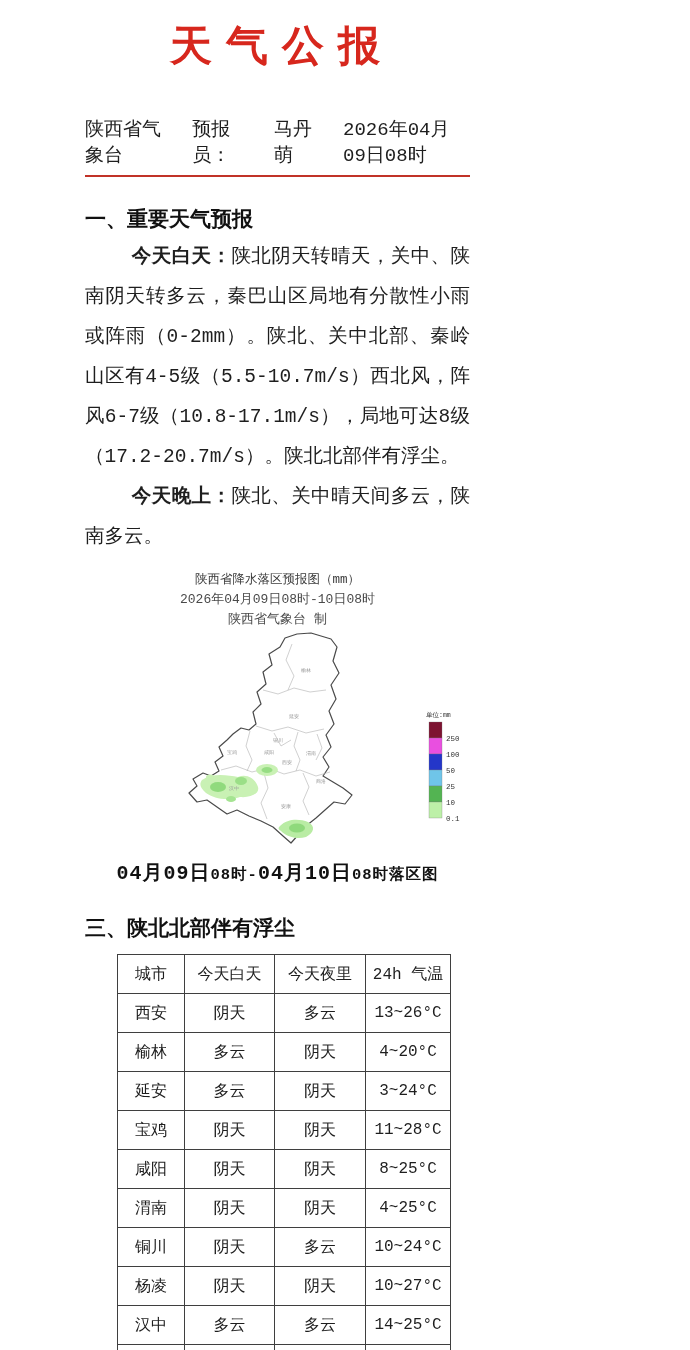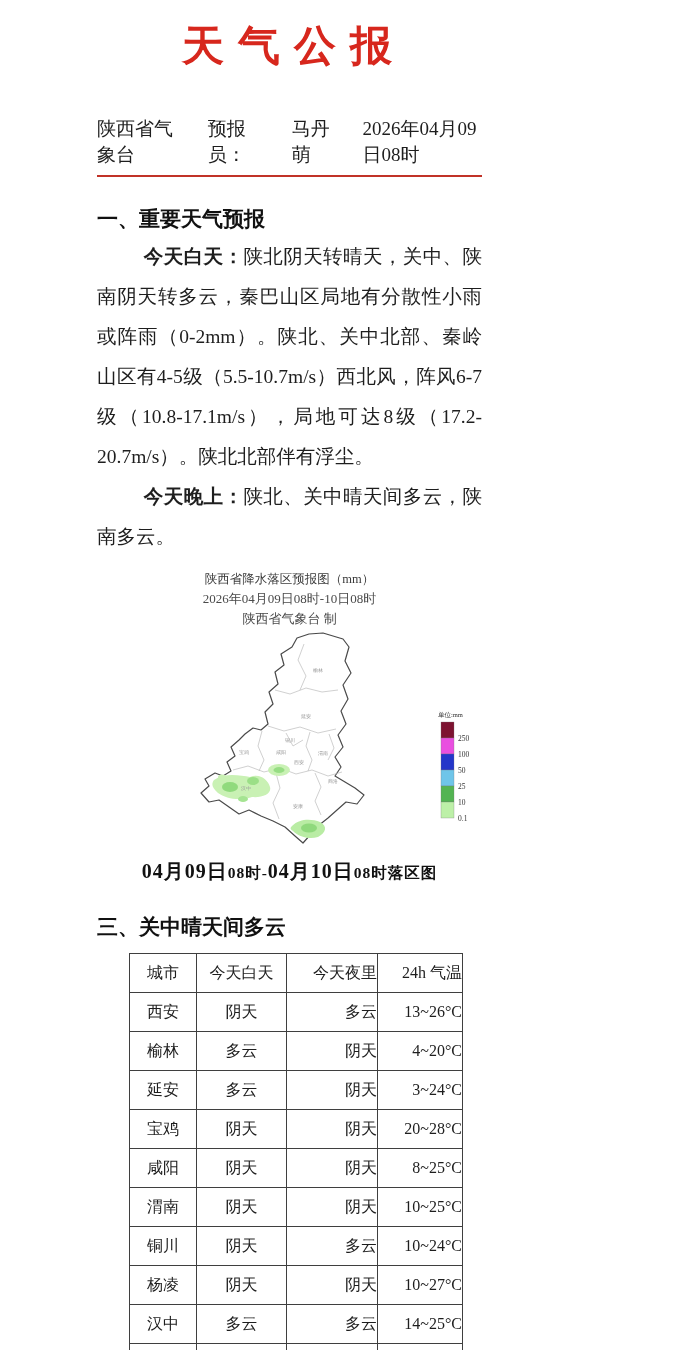--- a/index.html
+++ b/index.html
@@ -1,18 +1,18 @@
 <!DOCTYPE html>
 <html><head>
 <meta charset="utf-8">
 <style>
   html,body { margin:0; padding:0; }
   .page {
     width:550px; height:1350px; background:#ffffff; overflow:hidden;
-    font-family:Liberation Serif, serif; color:#232323;padding-left:12px;
+    font-family:Liberation Mono, monospace; color:#232323;
   }
   .doc-title {
     text-align:center; margin-top:18px; font-size:42px; font-weight:700;
     color:#d7271d; letter-spacing:14px; text-indent:14px;
   }
   .content { padding:0 80px 0 85px; }
   .meta-row {
     display:flex; gap:31px; align-items:baseline; font-size:19px; color:#1e1e1e;
     margin-top:42px; padding-bottom:7px; border-bottom:2px solid #c13228;
   }
@@ -29,22 +29,22 @@
   .caption { text-align:center; font-weight:700; color:#111; margin-top:2px; letter-spacing:1px; }
   .caption .big { font-size:20px; }
   .caption .small { font-size:15.5px; }
   .weather-table { border-collapse:collapse; margin:12px auto 0 auto; table-layout:fixed; transform:translateX(9px); }
   .weather-table th, .weather-table td {
     border:1.5px solid #3f3f3f; height:38px; padding:0; text-align:center;
     font-size:16px; font-weight:400; color:#1e1e1e; vertical-align:middle;
   }
   .weather-table .c0 { width:66px; }
   .weather-table .c1 { width:89px; }
-  .weather-table .c2 { width:90px;text-align:right; }
-  .weather-table .c3 { width:84px;text-align:right; }
+  .weather-table .c2 { width:90px; }
+  .weather-table .c3 { width:84px; }
 </style>
 </head>
 <body>
 
 <div class="page">
 
   <div class="doc-title">天气公报</div>
 
   <div class="content">
 
@@ -124,21 +124,21 @@
               <text x="17" y="98.5" font-size="7.5" fill="#333">0.1</text>
             </g>
         </g>
       </svg>
 
       <div class="caption">
         <span class="big">04月09日</span><span class="small">08时-</span><span class="big">04月10日</span><span class="small">08时落区图</span>
       </div>
     </div>
 
-    <div class="sec-heading">三、关中晴天间多云</div>
+    <div class="sec-heading">三、陕北北部伴有浮尘</div>
   </div>
 
   <table class="weather-table">
     <thead>
       <tr>
           <th class="c0">城市</th>
           <th class="c1">今天白天</th>
           <th class="c2">今天夜里</th>
           <th class="c3">24h 气温</th>
         </tr>
@@ -159,33 +159,33 @@
         <tr>
           <td class="c0">延安</td>
           <td class="c1">多云</td>
           <td class="c2">阴天</td>
           <td class="c3">3~24°C</td>
         </tr>
         <tr>
           <td class="c0">宝鸡</td>
           <td class="c1">阴天</td>
           <td class="c2">阴天</td>
-          <td class="c3">20~28°C</td>
+          <td class="c3">11~28°C</td>
         </tr>
         <tr>
           <td class="c0">咸阳</td>
           <td class="c1">阴天</td>
           <td class="c2">阴天</td>
           <td class="c3">8~25°C</td>
         </tr>
         <tr>
           <td class="c0">渭南</td>
           <td class="c1">阴天</td>
           <td class="c2">阴天</td>
-          <td class="c3">10~25°C</td>
+          <td class="c3">4~25°C</td>
         </tr>
         <tr>
           <td class="c0">铜川</td>
           <td class="c1">阴天</td>
           <td class="c2">多云</td>
           <td class="c3">10~24°C</td>
         </tr>
         <tr>
           <td class="c0">杨凌</td>
           <td class="c1">阴天</td>

